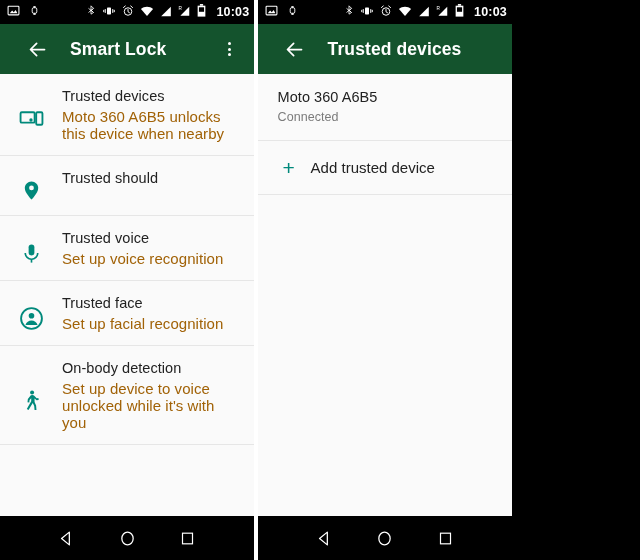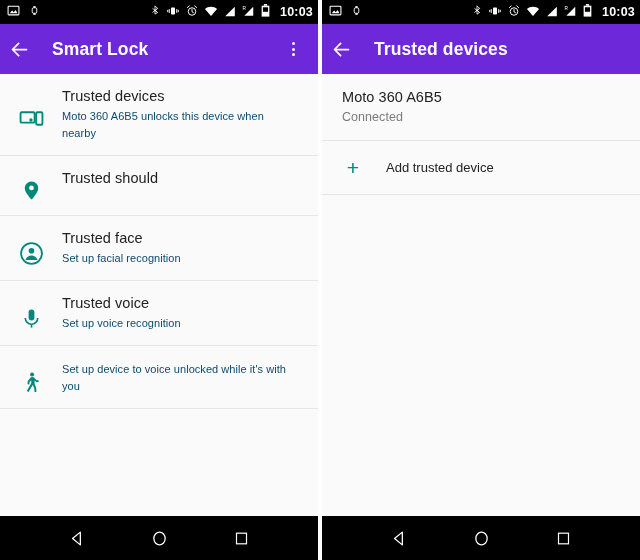--- a/index.html
+++ b/index.html
@@ -2,21 +2,21 @@
 <html><head>
 <meta charset="utf-8">
 <style>
   * { box-sizing: border-box; margin: 0; padding: 0; }
   html, body {
     width: 640px; height: 560px;
     background: #000;
     font-family: "Liberation Sans", sans-serif;
     overflow: hidden;
   }
-  .screens { display: flex; width: 640px; height: 560px; border-radius: 24px; }
+  .screens { display: flex; width: 512px; height: 560px; border-radius: 24px; }
   .phone {
     width: 318px; height: 560px;
     background: #fafafa;
     display: flex; flex-direction: column;
     position: relative;
   }
   .gap { width: 4px; height: 560px; background: #ffffff; }
 
   
   .statusbar {
@@ -28,23 +28,23 @@
   .sb-left { display: flex; align-items: center; gap: 9px; }
   .sb-right { margin-left: auto; display: flex; align-items: center; gap: 6px; }
   .sb-ico { display: block; }
   .sb-time {
     color: #ffffff; font-size: 12.5px; font-weight: bold;
     letter-spacing: .2px; margin-left: 4px;
   }
 
   
   .toolbar {
-    height: 50px; background: #6d28d9;
+    height: 50px; background: #14532d;
     display: flex; align-items: center;
-    padding: 0 12px 0 6px;
+    padding: 0 12px 0 24px;
     flex: 0 0 50px;
   }
   .tb-back { width: 26px; height: 26px; display: flex; align-items: center; justify-content: center; cursor: pointer; }
   .tb-title {
     color: #ffffff; font-size: 17.5px; font-weight: bold;
     margin-left: 20px; letter-spacing: .1px;
   }
   .tb-overflow {
     margin-left: auto; width: 26px; height: 26px;
     display: flex; flex-direction: column; align-items: center; justify-content: center;
@@ -66,35 +66,35 @@
     display: flex; align-items: center; justify-content: center;
     padding-top: 10px;
     align-self: stretch;
   }
   .row-text { flex: 1 1 auto; padding-right: 6px; }
   .row-title {
     font-size: 14.5px; color: #222222; line-height: 19px;
     letter-spacing: .05px;
   }
   .row-sub {
-    font-size: 11px; color: #0c4a6e; line-height: 17px;
+    font-size: 15px; color: #a16207; line-height: 17px;
     margin-top: 2px; letter-spacing: .05px;
   }
 
   
   .row-plain { padding: 14px 27px 14px 20px; align-items: center; }
   .row-plain .row-title { font-size: 14.5px; color: #222222; }
   .row-plain .row-sub { font-size: 12.5px; color: #7b7b7b; }
   .row-add { display: flex; align-items: center; padding: 16px 14px 16px 0; border-bottom: 1px solid #e6e6e6; cursor: pointer; background:#fafafa; }
   .add-plus {
     width: 42px; flex: 0 0 42px; text-align: center;
     color: #00897b; font-size: 21px; line-height: 21px;
     padding-left: 20px;
   }
-  .add-label { font-size: 13px; color: #222222; margin-left: 22px; }
+  .add-label { font-size: 15px; color: #222222; margin-left: 11px; }
 
   
   .navbar {
     height: 44px; background: #000000;
     display: flex; align-items: center; justify-content: space-around;
     flex: 0 0 44px;
     padding: 0 36px;
   }
   .nav-btn { width: 40px; height: 40px; display:flex; align-items:center; justify-content:center; cursor: pointer; }
 </style>
@@ -203,54 +203,55 @@
               <circle cx="12" cy="9.3" r="2.5" fill="#fafafa"></circle>
             </svg>
         </div>
         <div class="row-text">
           <div class="row-title">Trusted should</div>
         </div>
       </div>
 
       <div class="row">
         <div class="row-icon">
+          <svg width="23" height="23" viewBox="0 0 24 24">
+            <rect x="9" y="2.5" width="6" height="11.5" rx="3" fill="#00897b"></rect>
+            <path d="M5.5 11.5c0 3.6 2.9 6.5 6.5 6.5s6.5-2.9 6.5-6.5" fill="none" stroke="#00897b" stroke-width="1.7"></path>
+            <path d="M12 18v3.5" stroke="#00897b" stroke-width="1.7"></path>
+          </svg>
+        </div>
+        <div class="row-text">
+          <div class="row-title">Trusted voice</div>
+          <div class="row-sub">Set up voice recognition</div>
+        </div>
+      </div>
+
+      <div class="row">
+        <div class="row-icon">
           <svg width="25" height="25" viewBox="0 0 24 24">
             <circle cx="12" cy="12" r="10" fill="none" stroke="#00897b" stroke-width="1.8"></circle>
             <circle cx="12" cy="9.3" r="2.7" fill="#00897b"></circle>
             <path d="M6.2 18.2c.9-2.7 3.1-4.2 5.8-4.2s4.9 1.5 5.8 4.2" fill="#00897b"></path>
           </svg>
         </div>
         <div class="row-text">
           <div class="row-title">Trusted face</div>
           <div class="row-sub">Set up facial recognition</div>
         </div>
       </div>
 
       <div class="row">
         <div class="row-icon">
           <svg width="23" height="23" viewBox="0 0 24 24">
-            <rect x="9" y="2.5" width="6" height="11.5" rx="3" fill="#00897b"></rect>
-            <path d="M5.5 11.5c0 3.6 2.9 6.5 6.5 6.5s6.5-2.9 6.5-6.5" fill="none" stroke="#00897b" stroke-width="1.7"></path>
-            <path d="M12 18v3.5" stroke="#00897b" stroke-width="1.7"></path>
-          </svg>
-        </div>
-        <div class="row-text">
-          <div class="row-title">Trusted voice</div>
-          <div class="row-sub">Set up voice recognition</div>
-        </div>
-      </div>
-
-      <div class="row">
-        <div class="row-icon">
-          <svg width="23" height="23" viewBox="0 0 24 24">
             <circle cx="12.6" cy="3.6" r="2.1" fill="#00897b"></circle>
             <path d="M11.3 6.6 8.2 10.4l-.4 3.4 1.9.3.3-2.5 1.7-1.9v3.1l-2.4 4.2-2.2 3.8 1.8 1 2.5-4.1 1.9-3 1.5 3.1.4 4.1h2l-.4-4.7-1.6-3.6V9.9l2.1 1.9 2.2-.4-.3-1.9-1.8.2-2.5-2.7c-.5-.5-1.1-.7-1.8-.7z" fill="#00897b"></path>
           </svg>
         </div>
         <div class="row-text">
+          <div class="row-title">On-body detection</div>
           <div class="row-sub">Set up device to voice unlocked while it's with you</div>
         </div>
       </div>
 
     </div>
 
     <div class="navbar">
       <div class="nav-btn">
         <svg width="17" height="17" viewBox="0 0 24 24">
             <path d="M16 3 5 12l11 9z" fill="none" stroke="#fff" stroke-width="1.8" stroke-linejoin="round"></path>

